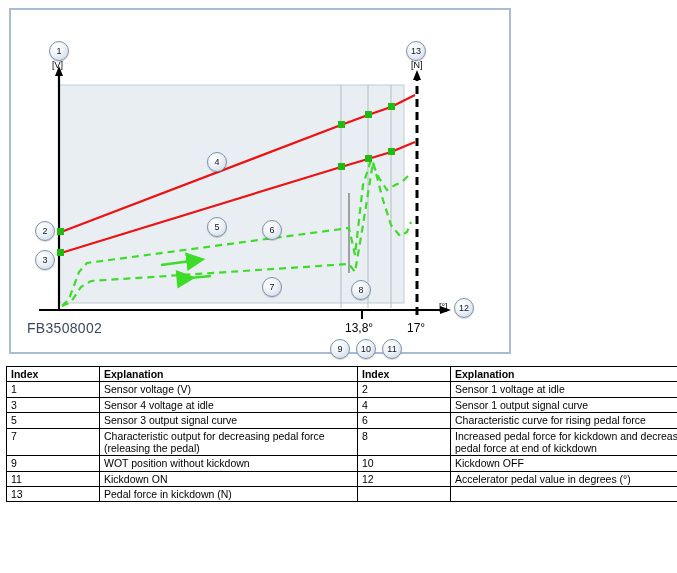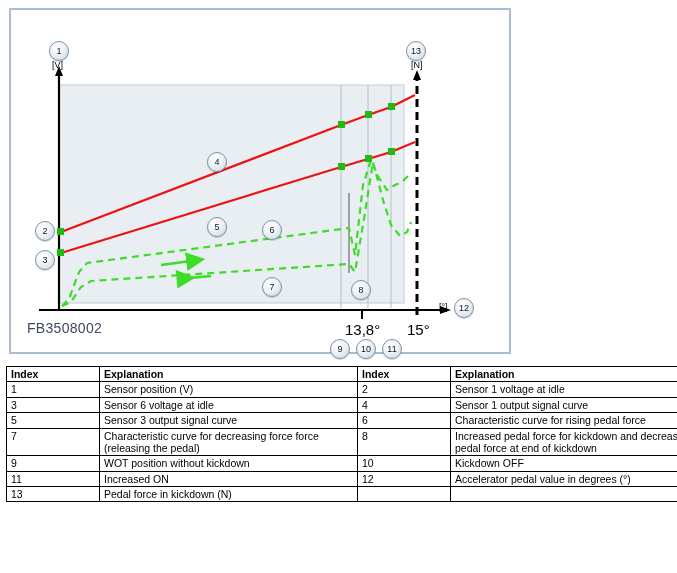--- a/index.html
+++ b/index.html
@@ -27,21 +27,21 @@
     display:flex;align-items:center;justify-content:center;
     box-sizing:border-box;font-family:"Liberation Sans",sans-serif;
     box-shadow:0 1px 1px rgba(0,0,0,.18);
     z-index:6;
   }
   .axis-unit{
     position:absolute;font-size:9px;color:#000;z-index:6;
     font-family:"Liberation Sans",sans-serif;white-space:nowrap;
   }
   .tick-label{
-    position:absolute;font-size:15px;color:#000;z-index:6;
+    position:absolute;font-size:12px;color:#000;z-index:6;
     font-family:"Liberation Sans",sans-serif;white-space:nowrap;
   }
 
   
   #legend-table{
     position:absolute;left:6px;top:366px;width:666px;
     border-collapse:collapse;table-layout:fixed;
     font-family:"Liberation Sans",sans-serif;
   }
   #legend-table td,#legend-table th{
@@ -108,21 +108,21 @@
     <rect x="327" y="153" width="7" height="7" fill="#1fbb11"></rect>
     <rect x="354" y="145" width="7" height="7" fill="#1fbb11"></rect>
     <rect x="377" y="138" width="7" height="7" fill="#1fbb11"></rect>
   </svg>
 
   <span class="axis-unit" style="left:41px;top:50px;">[V]</span>
   <span class="axis-unit" style="left:400px;top:50px;">[N]</span>
   <span class="axis-unit" style="left:428px;top:292px;">[°]</span>
 
   <span class="tick-label" style="left:334px;top:311px;">13,8°</span>
-  <span class="tick-label" style="left:396px;top:311px;">15°</span>
+  <span class="tick-label" style="left:396px;top:311px;">17°</span>
 
   <span class="callout" style="left:38px;top:31px;">1</span>
   <span class="callout" style="left:24px;top:211px;">2</span>
   <span class="callout" style="left:24px;top:240px;">3</span>
   <span class="callout" style="left:196px;top:142px;">4</span>
   <span class="callout" style="left:196px;top:207px;">5</span>
   <span class="callout" style="left:251px;top:210px;">6</span>
   <span class="callout" style="left:251px;top:267px;">7</span>
   <span class="callout" style="left:340px;top:270px;">8</span>
   <span class="callout" style="left:319px;top:329px;">9</span>
@@ -139,51 +139,51 @@
     <tr>
       <th class="col-idx">Index</th>
       <th class="col-exp">Explanation</th>
       <th class="col-idx">Index</th>
       <th class="col-exp">Explanation</th>
     </tr>
   </thead>
   <tbody>
     <tr>
       <td>1</td>
-      <td>Sensor position (V)</td>
+      <td>Sensor voltage (V)</td>
       <td>2</td>
       <td>Sensor 1 voltage at idle</td>
     </tr>
     <tr>
       <td>3</td>
-      <td>Sensor 6 voltage at idle</td>
+      <td>Sensor 4 voltage at idle</td>
       <td>4</td>
       <td>Sensor 1 output signal curve</td>
     </tr>
     <tr>
       <td>5</td>
       <td>Sensor 3 output signal curve</td>
       <td>6</td>
       <td>Characteristic curve for rising pedal force</td>
     </tr>
     <tr>
       <td>7</td>
-      <td>Characteristic curve for decreasing force force (releasing the pedal)</td>
+      <td>Characteristic output for decreasing pedal force (releasing the pedal)</td>
       <td>8</td>
       <td>Increased pedal force for kickdown and decreased pedal force at end of kickdown</td>
     </tr>
     <tr>
       <td>9</td>
       <td>WOT position without kickdown</td>
       <td>10</td>
       <td>Kickdown OFF</td>
     </tr>
     <tr>
       <td>11</td>
-      <td>Increased ON</td>
+      <td>Kickdown ON</td>
       <td>12</td>
       <td>Accelerator pedal value in degrees (°)</td>
     </tr>
     <tr>
       <td>13</td>
       <td>Pedal force in kickdown (N)</td>
       <td></td>
       <td></td>
     </tr>
   </tbody>

